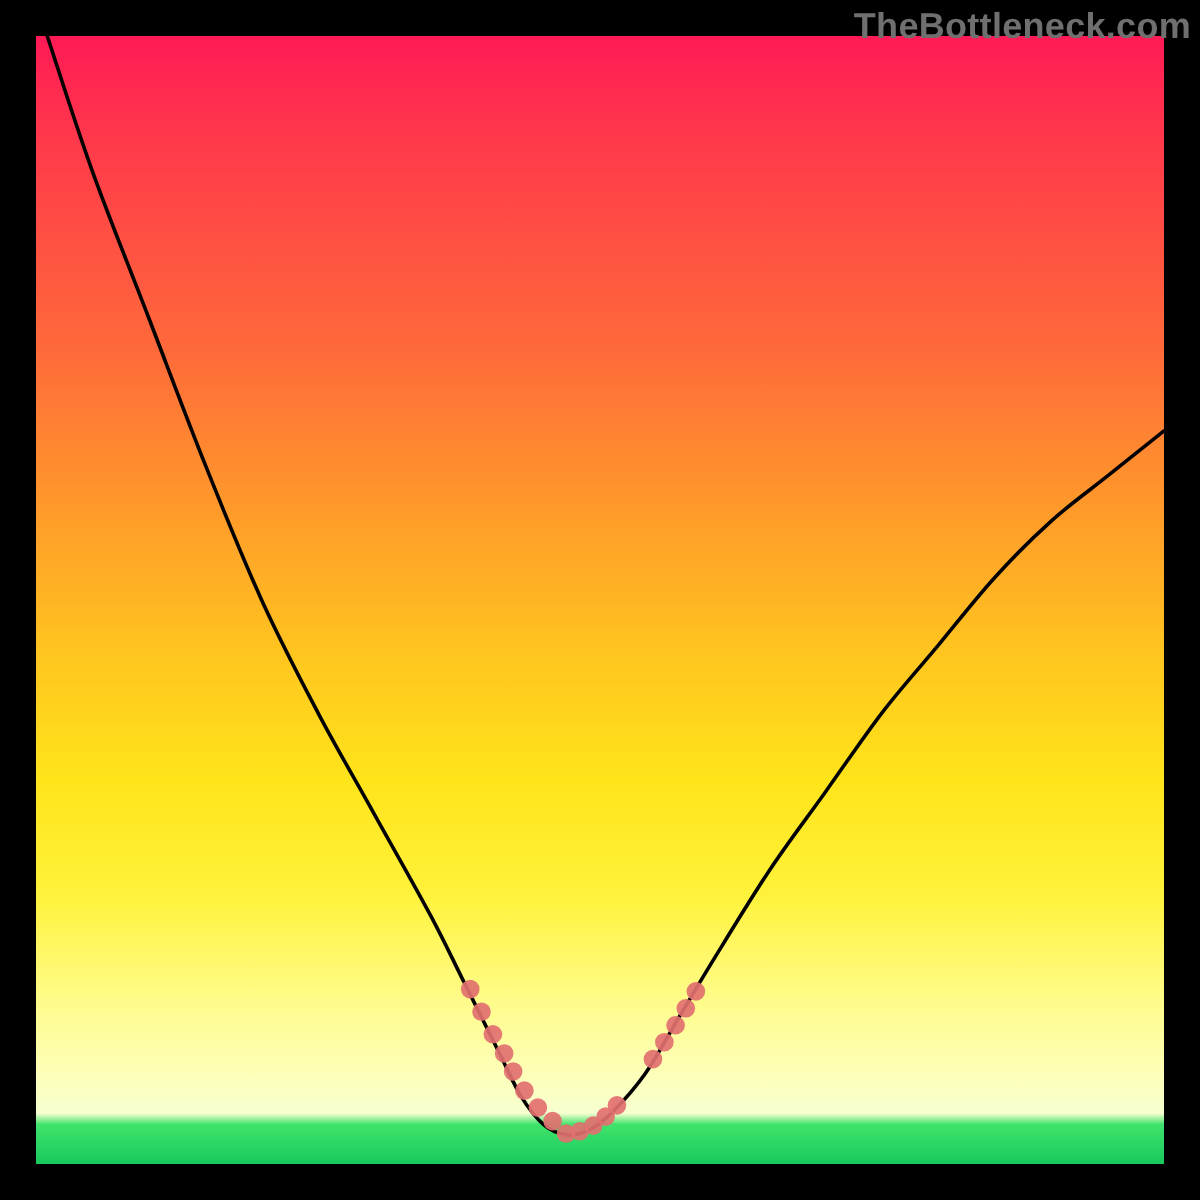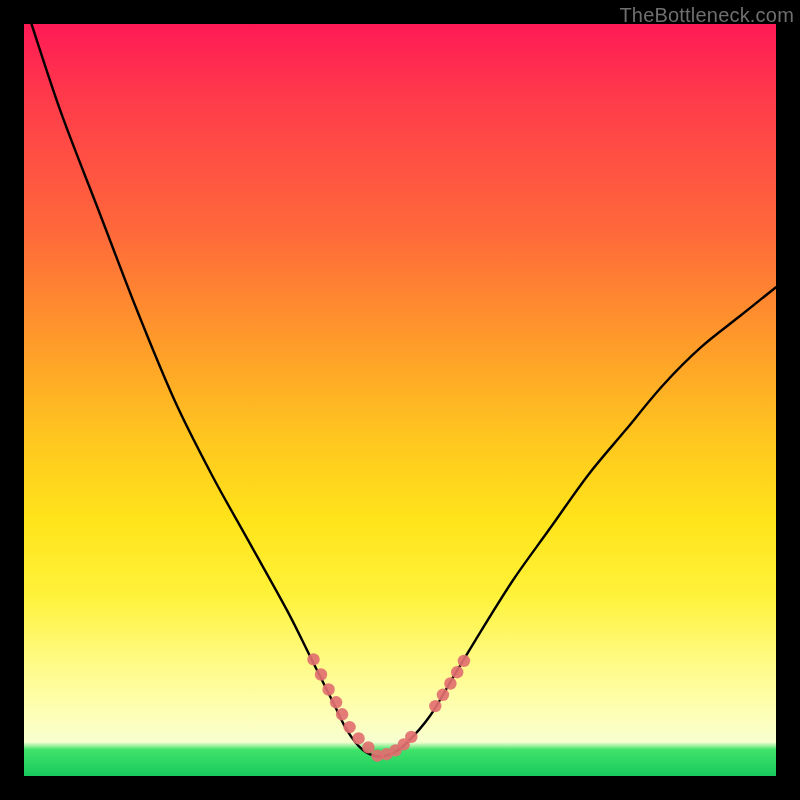--- a/index.html
+++ b/index.html
@@ -48,22 +48,22 @@
     top: 0;
     width: 752px;
     height: 752px;
     overflow: visible;
   }
   .watermark {
     position: absolute;
     top: 4px;
     right: 6px;
     color: #6f6f6f;
-    font-size: 20px;
-    font-weight: 400;
+    font-size: 24px;
+    font-weight: 700;
     letter-spacing: 0.2px;
     user-select: none;
     margin-left: 35px;
   }
 </style>
 </head>
 <body>
 
 <div class="frame">
   <div class="plot"></div>

